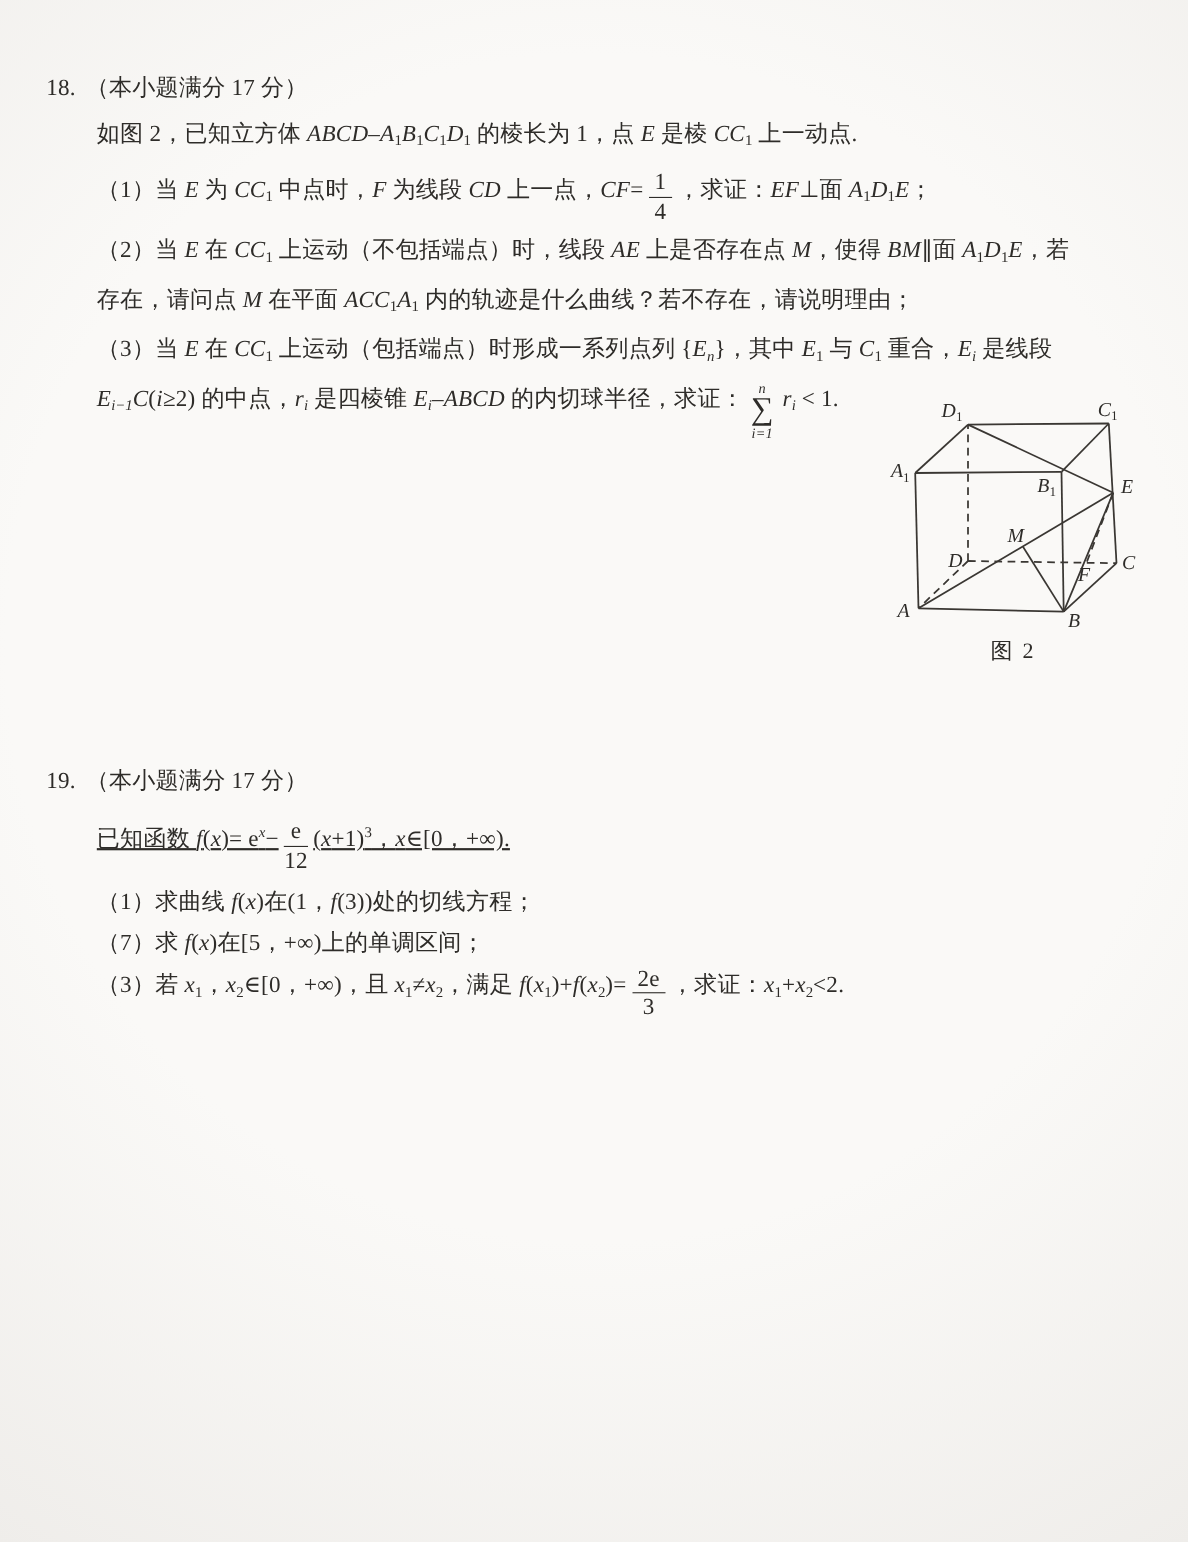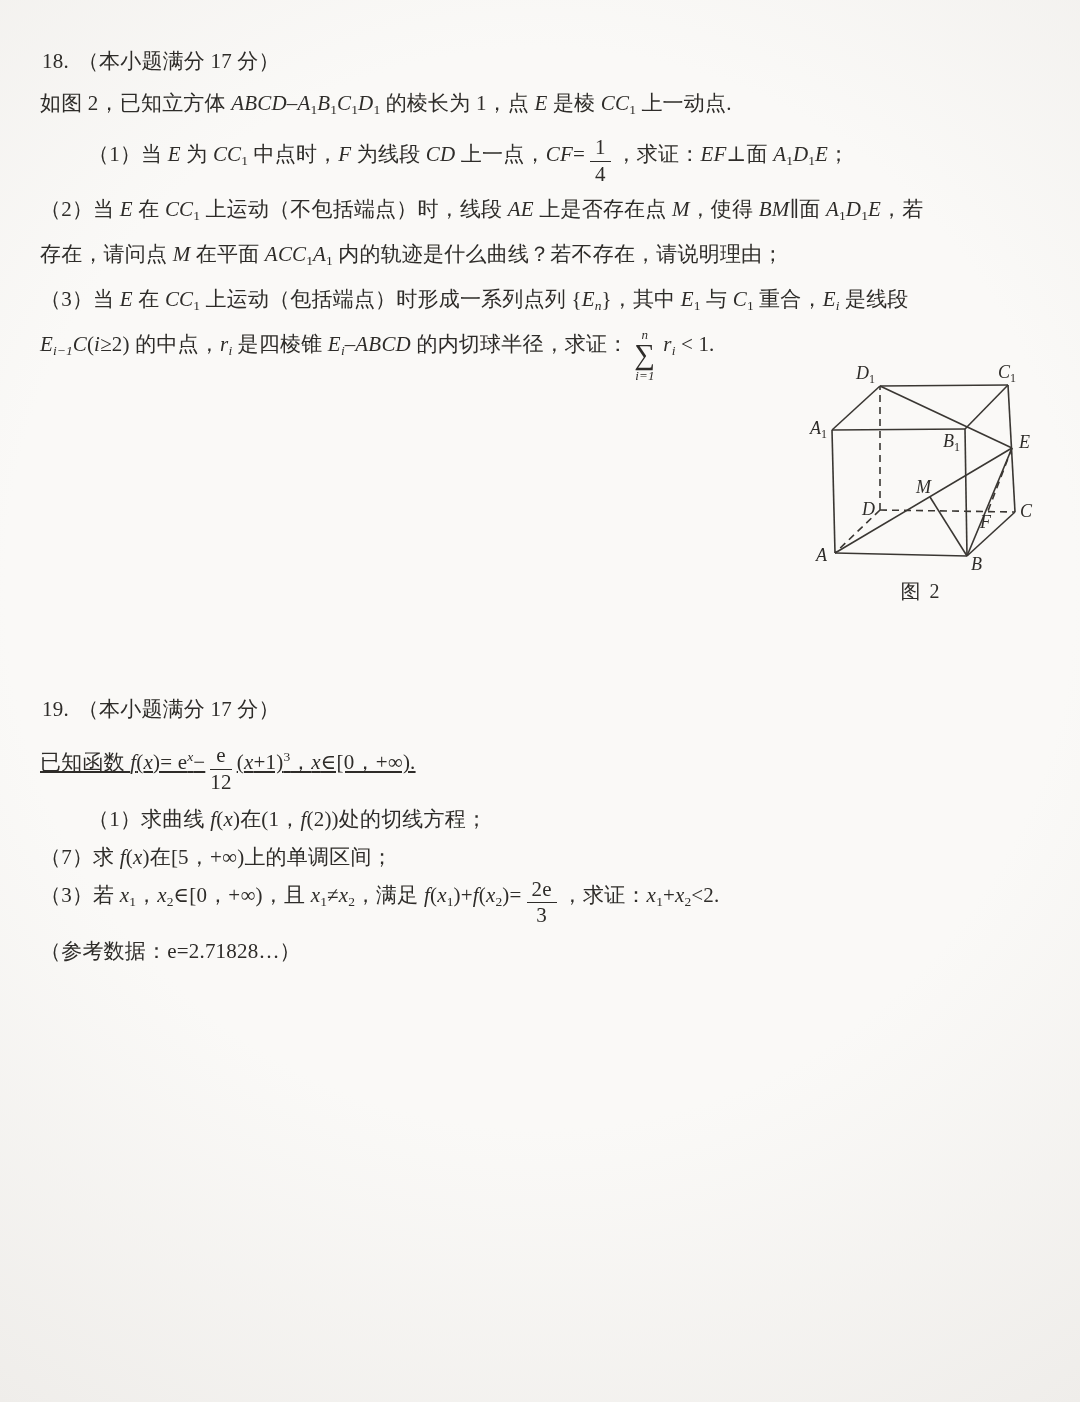--- a/index.html
+++ b/index.html
@@ -5,31 +5,31 @@
   html,body{margin:0;padding:0;}
   body{
     width:1080px;height:1402px;
     background:radial-gradient(ellipse 90% 70% at 50% 42%, #faf9f7 55%, #efedea 100%);
     font-family:"Liberation Serif","DejaVu Serif",serif;
     color:#2e2c29;
     overflow:hidden;
   }
   .page{position:relative;width:1080px;height:1402px;}
   section.prob{position:absolute;left:0;width:1080px;}
-  #q18{top:42px;}
+  #q18{top:60px;font-family:Liberation Serif, serif;}
   #q19{top:690px;}
   p.l{
-    margin:0;padding-left:40px;
+    margin:0;padding-left:88px;
     font-size:21px;line-height:38px;
     white-space:nowrap;
     letter-spacing:0.2px;
   }
   p.phead{padding-left:42px;}
   .pnum{margin-right:9px;}
-  p.sp6{margin-top:6px;margin-left:48px;}
+  p.sp6{margin-top:6px;}
   p.sp4{margin-top:4px;}
   p.sp10{margin-top:10px;text-decoration:underline;}
   
   .rn-cn{font-style:normal;}
   .rn-it{font-style:italic;}
   .rn-sub{font-size:13.5px;vertical-align:-4px;letter-spacing:0;}
   .rn-subi{font-size:13.5px;vertical-align:-4px;font-style:italic;letter-spacing:0;}
   .rn-sup{font-size:13.5px;vertical-align:8px;letter-spacing:0;}
   .rn-supi{font-size:13.5px;vertical-align:8px;font-style:italic;letter-spacing:0;}
   
@@ -105,19 +105,18 @@
 
       <text class="cap" x="133" y="246" text-anchor="middle">图 2</text>
     </svg>
   </figure>
 
   <section class="prob" id="q19">
     <p class="l phead">
       <span class="pnum">19.</span><span>（本小题满分 17 分）</span>
     </p>
     <p class="l sp10"><span class="rn-cn">已知函数 </span><span class="rn-it">f</span><span class="rn-cn">(</span><span class="rn-it">x</span><span class="rn-cn">)= e</span><span class="rn-supi">x</span><span class="rn-cn">−</span><span class="frac"><span class="fn">e</span><span class="fd">12</span></span><span class="rn-cn">(</span><span class="rn-it">x</span><span class="rn-cn">+1)</span><span class="rn-sup">3</span><span class="rn-cn">，</span><span class="rn-it">x</span><span class="rn-cn">∈[0，+∞).</span></p>
-    <p class="l sp6"><span class="rn-cn">（1）求曲线 </span><span class="rn-it">f</span><span class="rn-cn">(</span><span class="rn-it">x</span><span class="rn-cn">)在(1，</span><span class="rn-it">f</span><span class="rn-cn">(2))处的切线方程；</span></p>
+    <p class="l sp6"><span class="rn-cn">（1）求曲线 </span><span class="rn-it">f</span><span class="rn-cn">(</span><span class="rn-it">x</span><span class="rn-cn">)在(1，</span><span class="rn-it">f</span><span class="rn-cn">(3))处的切线方程；</span></p>
     <p class="l"><span class="rn-cn">（7）求 </span><span class="rn-it">f</span><span class="rn-cn">(</span><span class="rn-it">x</span><span class="rn-cn">)在[5，+∞)上的单调区间；</span></p>
     <p class="l"><span class="rn-cn">（3）若 </span><span class="rn-it">x</span><span class="rn-sub">1</span><span class="rn-cn">，</span><span class="rn-it">x</span><span class="rn-sub">2</span><span class="rn-cn">∈[0，+∞)，且 </span><span class="rn-it">x</span><span class="rn-sub">1</span><span class="rn-cn">≠</span><span class="rn-it">x</span><span class="rn-sub">2</span><span class="rn-cn">，满足 </span><span class="rn-it">f</span><span class="rn-cn">(</span><span class="rn-it">x</span><span class="rn-sub">1</span><span class="rn-cn">)+</span><span class="rn-it">f</span><span class="rn-cn">(</span><span class="rn-it">x</span><span class="rn-sub">2</span><span class="rn-cn">)=</span><span class="frac"><span class="fn">2e</span><span class="fd">3</span></span><span class="rn-cn">，求证：</span><span class="rn-it">x</span><span class="rn-sub">1</span><span class="rn-cn">+</span><span class="rn-it">x</span><span class="rn-sub">2</span><span class="rn-cn">&lt;2.</span></p>
-    <p class="l sp4"><span class="rn-cn">（参考数据：e=2.71828…）</span></p>
   </section>
 
 </div>
 
 </body></html>

